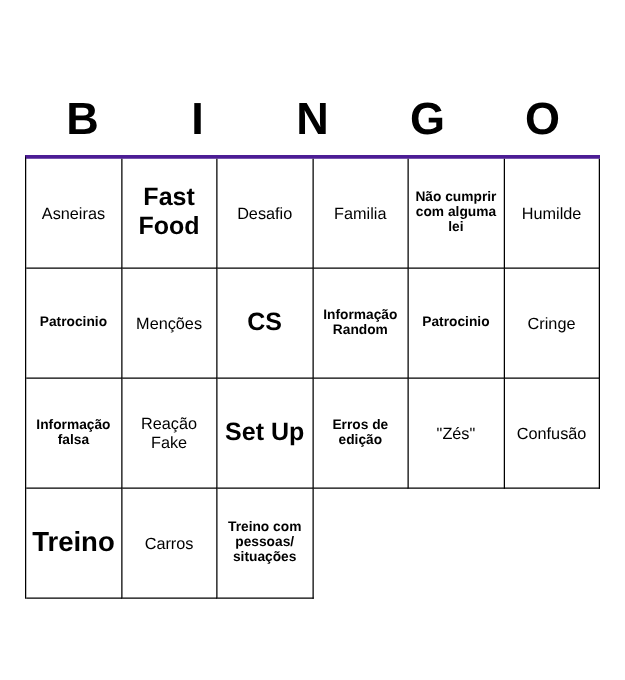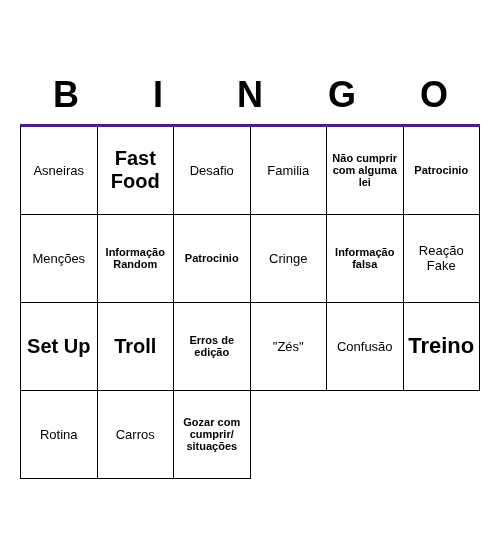--- a/index.html
+++ b/index.html
@@ -86,30 +86,30 @@
       <div class="bingo-title-cell">G</div>
       <div class="bingo-title-cell">O</div>
     </div>
   <div class="bingo-grid">
 
   <div class="bingo-cell medium">Asneiras</div>
       <div class="bingo-cell large">Fast Food</div>
       <div class="bingo-cell medium">Desafio</div>
       <div class="bingo-cell medium">Familia</div>
       <div class="bingo-cell small">Não cumprir com alguma lei</div>
+      <div class="bingo-cell medium">Humilde</div>
       <div class="bingo-cell small">Patrocinio</div>
       <div class="bingo-cell medium">Menções</div>
+      <div class="bingo-cell large">CS</div>
       <div class="bingo-cell small">Informação Random</div>
       <div class="bingo-cell small">Patrocinio</div>
       <div class="bingo-cell medium">Cringe</div>
       <div class="bingo-cell small">Informação falsa</div>
       <div class="bingo-cell medium">Reação Fake</div>
       <div class="bingo-cell large">Set Up</div>
-      <div class="bingo-cell large">Troll</div>
       <div class="bingo-cell small">Erros de edição</div>
       <div class="bingo-cell medium">"Zés"</div>
       <div class="bingo-cell medium">Confusão</div>
       <div class="bingo-cell xlarge">Treino</div>
-      <div class="bingo-cell medium">Rotina</div>
       <div class="bingo-cell medium">Carros</div>
-      <div class="bingo-cell small">Gozar com cumprir/ situações</div>
+      <div class="bingo-cell small">Treino com pessoas/ situações</div>
     </div>
 </div>
 
 </body></html>

